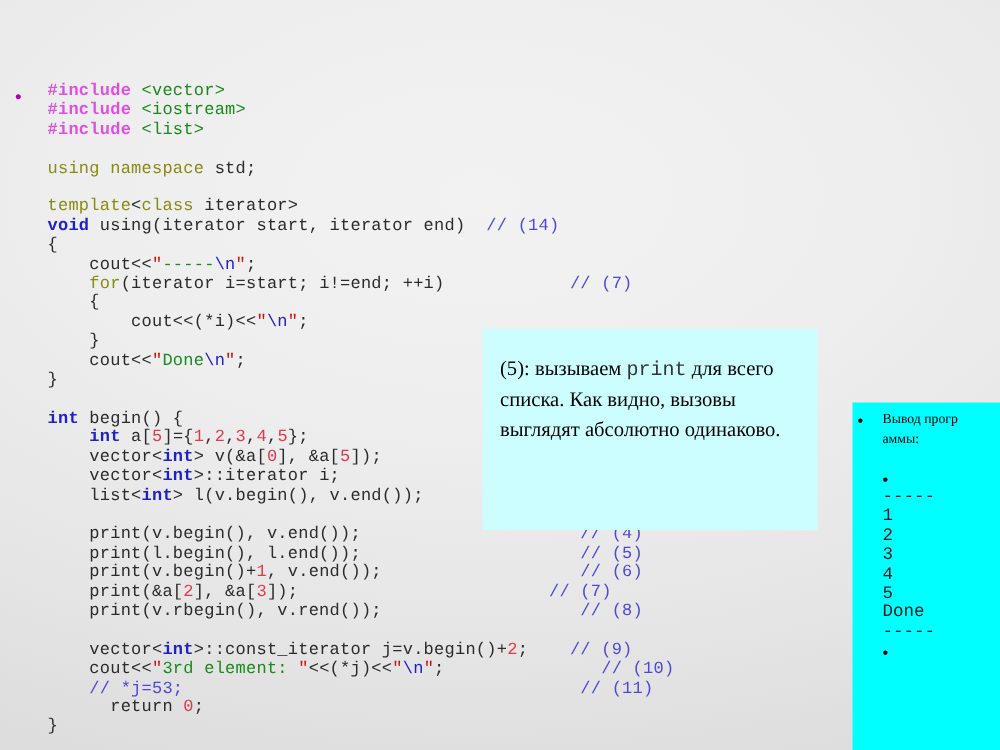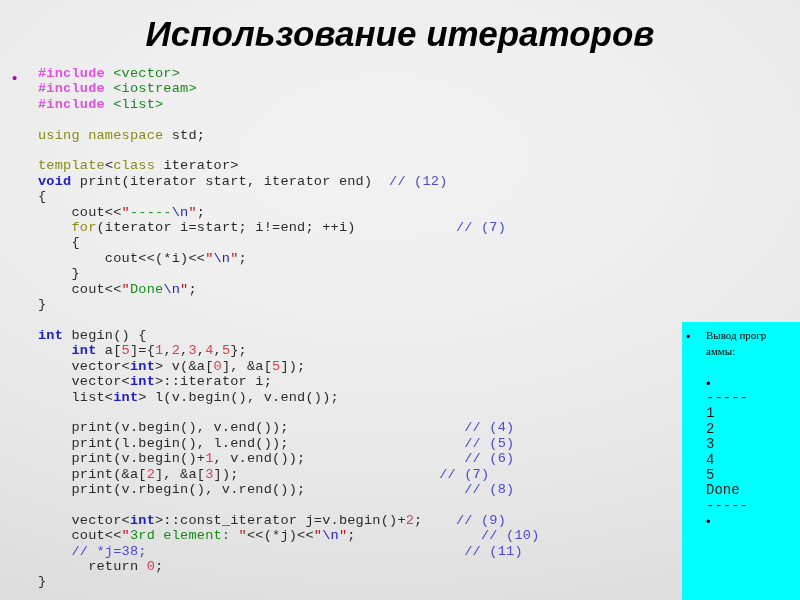--- a/index.html
+++ b/index.html
@@ -160,32 +160,31 @@
     line-height: 15.4px;
     color: #1a1a1a;
     white-space: pre;
   }
 </style>
 </head>
 <body>
 
 <div id="slide">
 
-  <div id="title">Использование итераторов</div>
 
   <div id="code-block">
     <div id="code-bullet">•</div>
     <pre id="code-text"><span><span class="k-pp">#include </span><span class="k-hdr">&lt;vector&gt;</span></span>
 <span><span class="k-pp">#include </span><span class="k-hdr">&lt;iostream&gt;</span></span>
 <span><span class="k-pp">#include </span><span class="k-hdr">&lt;list&gt;</span></span>
 <span></span>
 <span><span class="k-kw">using namespace</span><span class="k-pl"> std;</span></span>
 <span></span>
 <span><span class="k-kw">template</span><span class="k-pl">&lt;</span><span class="k-kw">class</span><span class="k-pl"> iterator&gt;</span></span>
-<span><span class="k-type">void</span><span class="k-pl"> print(iterator start, iterator end)  </span><span class="k-cmt">// (12)</span></span>
+<span><span class="k-type">void</span><span class="k-pl"> using(iterator start, iterator end)  </span><span class="k-cmt">// (14)</span></span>
 <span><span class="k-pl">{</span></span>
 <span><span class="k-pl">    cout&lt;&lt;</span><span class="k-q">"</span><span class="k-str">-----</span><span class="k-esc">\n</span><span class="k-q">"</span><span class="k-pl">;</span></span>
 <span><span class="k-pl">    </span><span class="k-kw">for</span><span class="k-pl">(iterator i=start; i!=end; ++i)            </span><span class="k-cmt">// (7)</span></span>
 <span><span class="k-pl">    {</span></span>
 <span><span class="k-pl">        cout&lt;&lt;(*i)&lt;&lt;</span><span class="k-q">"</span><span class="k-esc">\n</span><span class="k-q">"</span><span class="k-pl">;</span></span>
 <span><span class="k-pl">    }</span></span>
 <span><span class="k-pl">    cout&lt;&lt;</span><span class="k-q">"</span><span class="k-str">Done</span><span class="k-esc">\n</span><span class="k-q">"</span><span class="k-pl">;</span></span>
 <span><span class="k-pl">}</span></span>
 <span></span>
 <span><span class="k-type">int</span><span class="k-pl"> begin() {</span></span>
@@ -195,25 +194,30 @@
 <span><span class="k-pl">    list&lt;</span><span class="k-type">int</span><span class="k-pl">&gt; l(v.begin(), v.end());</span></span>
 <span></span>
 <span><span class="k-pl">    print(v.begin(), v.end());                     </span><span class="k-cmt">// (4)</span></span>
 <span><span class="k-pl">    print(l.begin(), l.end());                     </span><span class="k-cmt">// (5)</span></span>
 <span><span class="k-pl">    print(v.begin()+</span><span class="k-num">1</span><span class="k-pl">, v.end());                   </span><span class="k-cmt">// (6)</span></span>
 <span><span class="k-pl">    print(&amp;a[</span><span class="k-num">2</span><span class="k-pl">], &amp;a[</span><span class="k-num">3</span><span class="k-pl">]);                        </span><span class="k-cmt">// (7)</span></span>
 <span><span class="k-pl">    print(v.rbegin(), v.rend());                   </span><span class="k-cmt">// (8)</span></span>
 <span></span>
 <span><span class="k-pl">    vector&lt;</span><span class="k-type">int</span><span class="k-pl">&gt;::const_iterator j=v.begin()+</span><span class="k-num">2</span><span class="k-pl">;    </span><span class="k-cmt">// (9)</span></span>
 <span><span class="k-pl">    cout&lt;&lt;</span><span class="k-q">"</span><span class="k-str">3rd element: </span><span class="k-q">"</span><span class="k-pl">&lt;&lt;(*j)&lt;&lt;</span><span class="k-q">"</span><span class="k-esc">\n</span><span class="k-q">"</span><span class="k-pl">;               </span><span class="k-cmt">// (10)</span></span>
-<span><span class="k-cmt">    // *j=38;                                      </span><span class="k-cmt">// (11)</span></span>
+<span><span class="k-cmt">    // *j=53;                                      </span><span class="k-cmt">// (11)</span></span>
 <span><span class="k-pl">      </span><span class="k-pl">return</span><span class="k-pl"> </span><span class="k-num">0</span><span class="k-pl">;</span></span>
 <span><span class="k-pl">}</span></span></pre>
   </div>
 
+  <div id="callout">
+    <p id="callout-text">
+      <span>(5): вызываем </span><span class="mono">print</span><span> для всего списка. Как видно, вызовы выглядят абсолютно одинаково.</span>
+    </p>
+  </div>
 
   <div id="output-panel">
     <div id="output-head">
       <span id="output-head-bullet">•</span>
       <span id="output-head-label">Вывод программы:</span>
     </div>
     <div id="output-listing">
       <div class="olbullet">•</div>
       <pre>-----
 1

